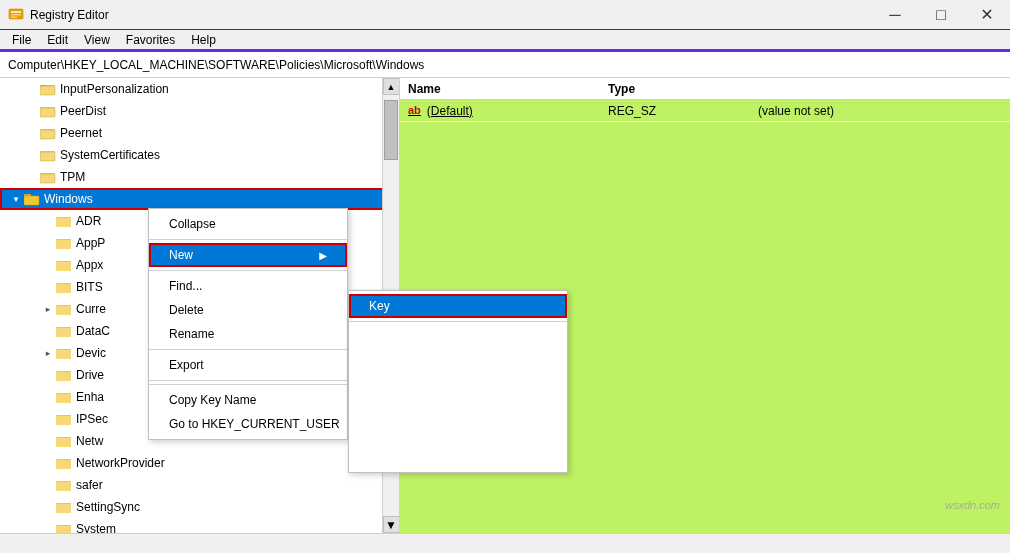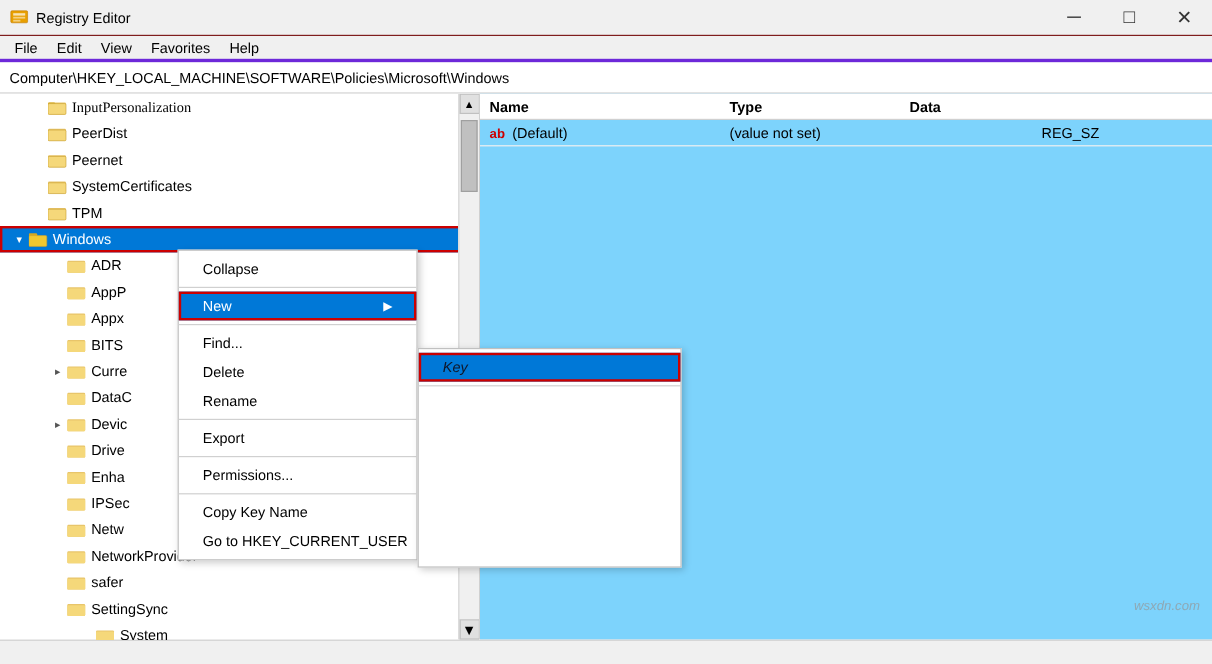--- a/index.html
+++ b/index.html
@@ -113,21 +113,21 @@
       justify-content: center;
       font-size: 9px;
       color: #555;
       flex-shrink: 0;
     }
     .tree-label { font-size: 12px; }
 
     
     .right-panel {
       flex: 1;
-      background: #7dd3fc;
+      background: #bef264;
       overflow: hidden;
     }
     .right-header {
       display: flex;
       background: #fff;
       border-bottom: 1px solid #d0d0d0;
       height: 22px;
       align-items: center;
     }
     .right-col {
@@ -142,21 +142,21 @@
     .right-row {
       display: flex;
       align-items: center;
       height: 22px;
       border-bottom: 1px solid #f0f0f0;
     }
     .right-cell {
       font-size: 12px;
       padding: 2px 8px;
     }
-    .cell-name { width: 200px; display: flex; align-items: flex-end; gap: 4px; }
+    .cell-name { width: 200px; display: flex; align-items: flex-start; gap: 4px; text-decoration: underline; }
     .cell-type { width: 150px; }
     .cell-data { flex: 1; }
 
     
     .status-bar {
       height: 20px;
       background: #f0f0f0;
       border-top: 1px solid #d0d0d0;
       display: flex;
       align-items: center;
@@ -222,24 +222,23 @@
 
     
     .cm-item.new-item {
       background: #0078d7;
       color: #fff;
       outline: 2px solid #cc0000;
       outline-offset: -2px;
     }
     .sm-item.key-item {
       background: #0078d7;
-      color: #0f172a;
+      color: #ffffff;
       outline: 2px solid #cc0000;
       outline-offset: -2px;
-      font-style: italic;
     }
 
     
     .watermark {
       position: absolute;
       bottom: 22px;
       right: 10px;
       font-size: 11px;
       color: rgba(150,150,150,0.7);
       font-style: italic;
@@ -279,21 +278,21 @@
 
 <div class="address-bar">
   <span>Computer\HKEY_LOCAL_MACHINE\SOFTWARE\Policies\Microsoft\Windows</span>
 </div>
 
 <div class="main-content" style="position:relative;">
 
   <div class="tree-panel">
     <div class="tree-scroll">
 
-      <div class="tree-item" style="padding-left:24px;font-family:Liberation Serif, serif;">
+      <div class="tree-item" style="padding-left:24px;">
         <span class="expander"></span>
         <svg class="folder-svg" width="16" height="14" viewBox="0 0 16 14" style="margin-right:4px;flex-shrink:0;">
           <rect x="0" y="3" width="15" height="10" rx="1" fill="#E8C56A"></rect>
           <rect x="0" y="3" width="6" height="2" rx="1" fill="#D4A820"></rect>
           <rect x="0" y="4" width="15" height="9" rx="1" fill="#F5D87A"></rect>
           <rect x="0" y="4" width="15" height="9" rx="1" fill="none" stroke="#C8A030" stroke-width="0.5"></rect>
         </svg>
         <span class="tree-label">InputPersonalization</span>
       </div>
 
@@ -466,21 +465,21 @@
 
       <div class="tree-item" style="padding-left:40px;">
         <span class="expander"></span>
         <svg class="folder-svg" width="16" height="14" viewBox="0 0 16 14" style="margin-right:4px;flex-shrink:0;">
           <rect x="0" y="3" width="15" height="10" rx="1" fill="#E8C56A"></rect>
           <rect x="0" y="4" width="15" height="9" rx="1" fill="#F5D87A"></rect>
         </svg>
         <span class="tree-label">SettingSync</span>
       </div>
 
-      <div class="tree-item" style="padding-left:64px;">
+      <div class="tree-item" style="padding-left:40px;">
         <span class="expander"></span>
         <svg class="folder-svg" width="16" height="14" viewBox="0 0 16 14" style="margin-right:4px;flex-shrink:0;">
           <rect x="0" y="3" width="15" height="10" rx="1" fill="#E8C56A"></rect>
           <rect x="0" y="4" width="15" height="9" rx="1" fill="#F5D87A"></rect>
         </svg>
         <span class="tree-label">System</span>
       </div>
 
     </div>
 
@@ -490,29 +489,28 @@
         <div style="position:absolute;top:5px;left:1px;right:1px;height:60px;background:#c0c0c0;border:1px solid #a0a0a0;"></div>
       </div>
       <div style="width:17px;height:17px;background:#e0e0e0;border:1px solid #c0c0c0;display:flex;align-items:center;justify-content:font-size:9px;cursor:pointer;justify-content:center;">▼</div>
     </div>
   </div>
 
   <div class="right-panel">
     <div class="right-header">
       <div class="right-col col-name">Name</div>
       <div class="right-col col-type">Type</div>
-      <div class="right-col col-data">Data</div>
     </div>
     <div class="right-row">
       <div class="right-cell cell-name">
         <span style="font-size:11px;color:#c00;font-weight:bold;margin-right:2px;">ab</span>
         <span>(Default)</span>
       </div>
+      <div class="right-cell cell-type">REG_SZ</div>
       <div class="right-cell cell-data">(value not set)</div>
-      <div class="right-cell cell-type">REG_SZ</div>
     </div>
   </div>
 
   <div class="context-menu-wrapper">
     <div class="context-menu">
 
       <div class="cm-item">Collapse</div>
       <div class="cm-separator"></div>
 
       <div class="cm-item new-item" style="position:relative;">
@@ -536,21 +534,20 @@
       <div class="cm-item">Find...</div>
       <div class="cm-item">Delete</div>
       <div class="cm-item">Rename</div>
 
       <div class="cm-separator"></div>
 
       <div class="cm-item">Export</div>
 
       <div class="cm-separator"></div>
 
-      <div class="cm-item">Permissions...</div>
 
       <div class="cm-separator"></div>
 
       <div class="cm-item">Copy Key Name</div>
       <div class="cm-item">Go to HKEY_CURRENT_USER</div>
     </div>
   </div>
 
   <div class="watermark">wsxdn.com</div>
 

